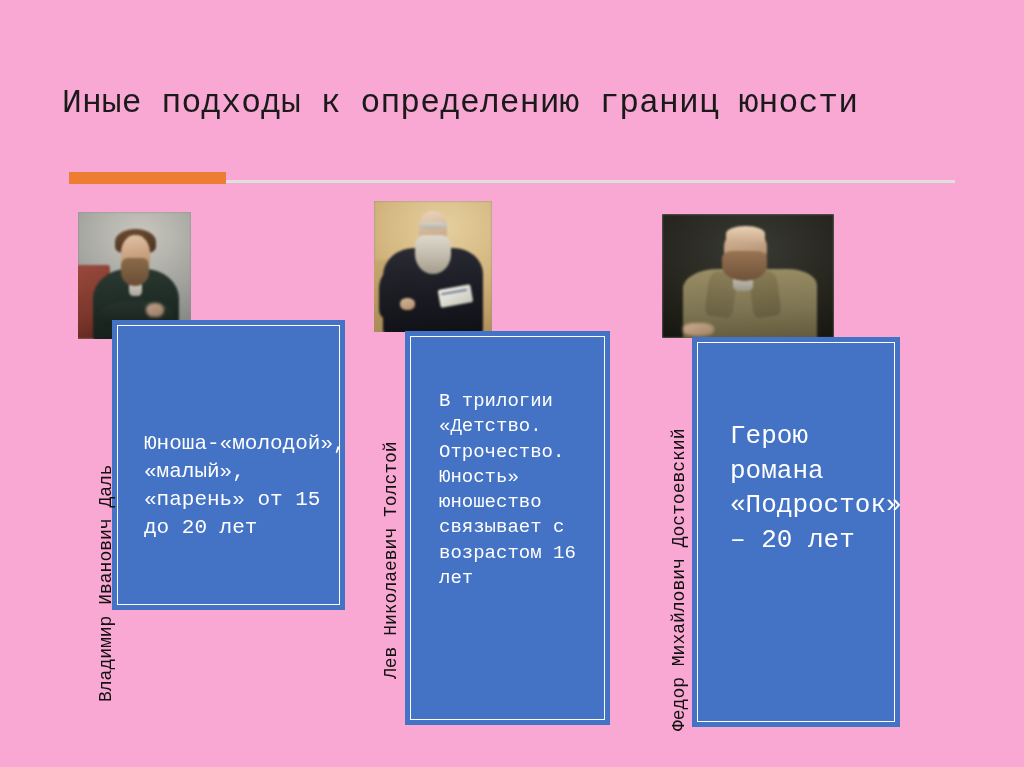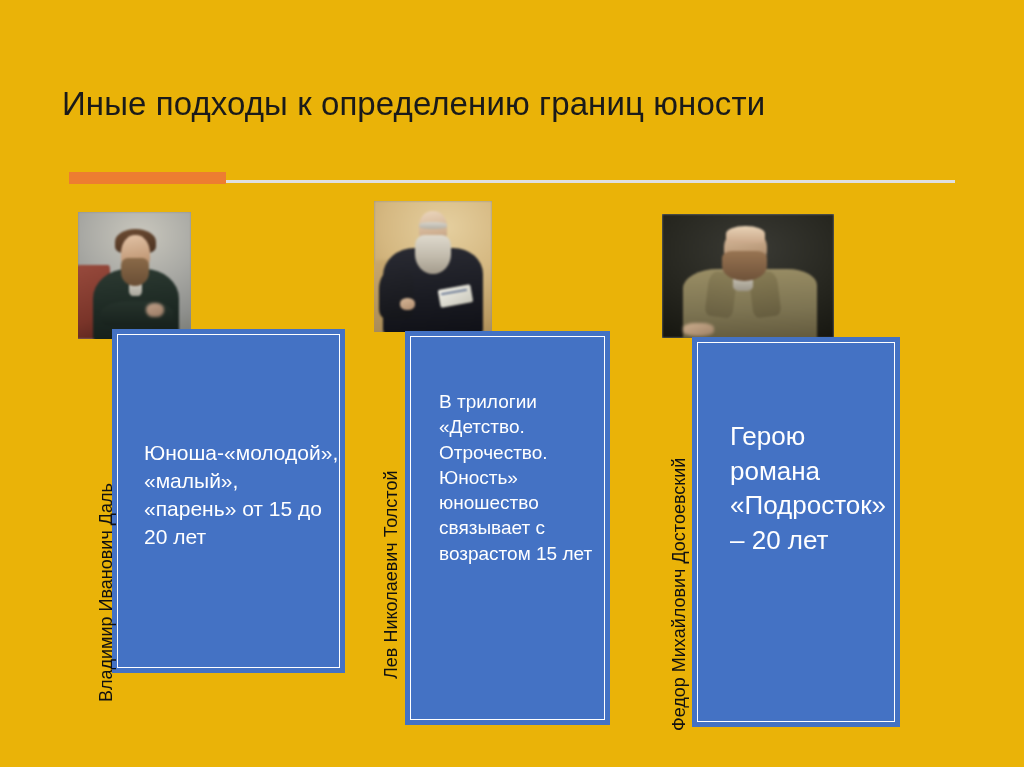--- a/index.html
+++ b/index.html
@@ -8,22 +8,23 @@
     padding: 0;
     background: #ffffff;
   }
   body {
     font-family: "Liberation Sans", "DejaVu Sans", sans-serif;
   }
   #slide {
     position: relative;
     width: 1024px;
     height: 767px;
-    background: #eab308;
+    background: #f9a8d4;
     overflow: hidden;
+    font-family: Liberation Mono, monospace;
   }
 
   
   #slide-title {
     position: absolute;
     left: 62px;
     top: 84px;
     width: 900px;
     font-size: 33px;
     font-weight: 400;
@@ -272,21 +273,21 @@
       <div class="p1-torso"></div>
       <div class="p1-shirt"></div>
       <div class="p1-arms"></div>
       <div class="p1-hand"></div>
       <div class="p1-hair"></div>
       <div class="p1-head"></div>
       <div class="p1-beard"></div>
     </div>
   </div>
 
-  <div class="bluebox" style="left:112px; top:329px; width:233px; height:344px;">
+  <div class="bluebox" style="left:112px; top:320px; width:233px; height:290px;">
     <div class="edge-shadow"></div>
     <div class="inner-rule"></div>
     <div class="boxtext" style="left:32px; top:110px; width:178px; font-size:21px;">Юноша-«молодой», «малый», «парень» от 15 до 20 лет</div>
   </div>
 
   <div class="vlabel" style="left:97px; top:702px;">Владимир Иванович Даль</div>
 
   <div class="portrait" style="left:374px; top:201px; width:118px; height:131px;">
     <div class="scene p2-bg">
       <div class="p2-chairL"></div>
@@ -297,21 +298,21 @@
       <div class="p2-handL"></div>
       <div class="p2-head"></div>
       <div class="p2-brow"></div>
       <div class="p2-beard"></div>
     </div>
   </div>
 
   <div class="bluebox" style="left:405px; top:331px; width:205px; height:394px;">
     <div class="edge-shadow"></div>
     <div class="inner-rule"></div>
-    <div class="boxtext" style="left:34px; top:58px; width:158px; font-size:19px;">В трилогии «Детство. Отрочество. Юность» юношество связывает с возрастом 15 лет</div>
+    <div class="boxtext" style="left:34px; top:58px; width:158px; font-size:19px;">В трилогии «Детство. Отрочество. Юность» юношество связывает с возрастом 16 лет</div>
   </div>
 
   <div class="vlabel" style="left:382px; top:679px;">Лев Николаевич Толстой</div>
 
   <div class="portrait" style="left:662px; top:214px; width:172px; height:124px;">
     <div class="scene p3-bg">
       <div class="p3-jacket"></div>
       <div class="p3-lapelL"></div>
       <div class="p3-lapelR"></div>
       <div class="p3-shirt"></div>

